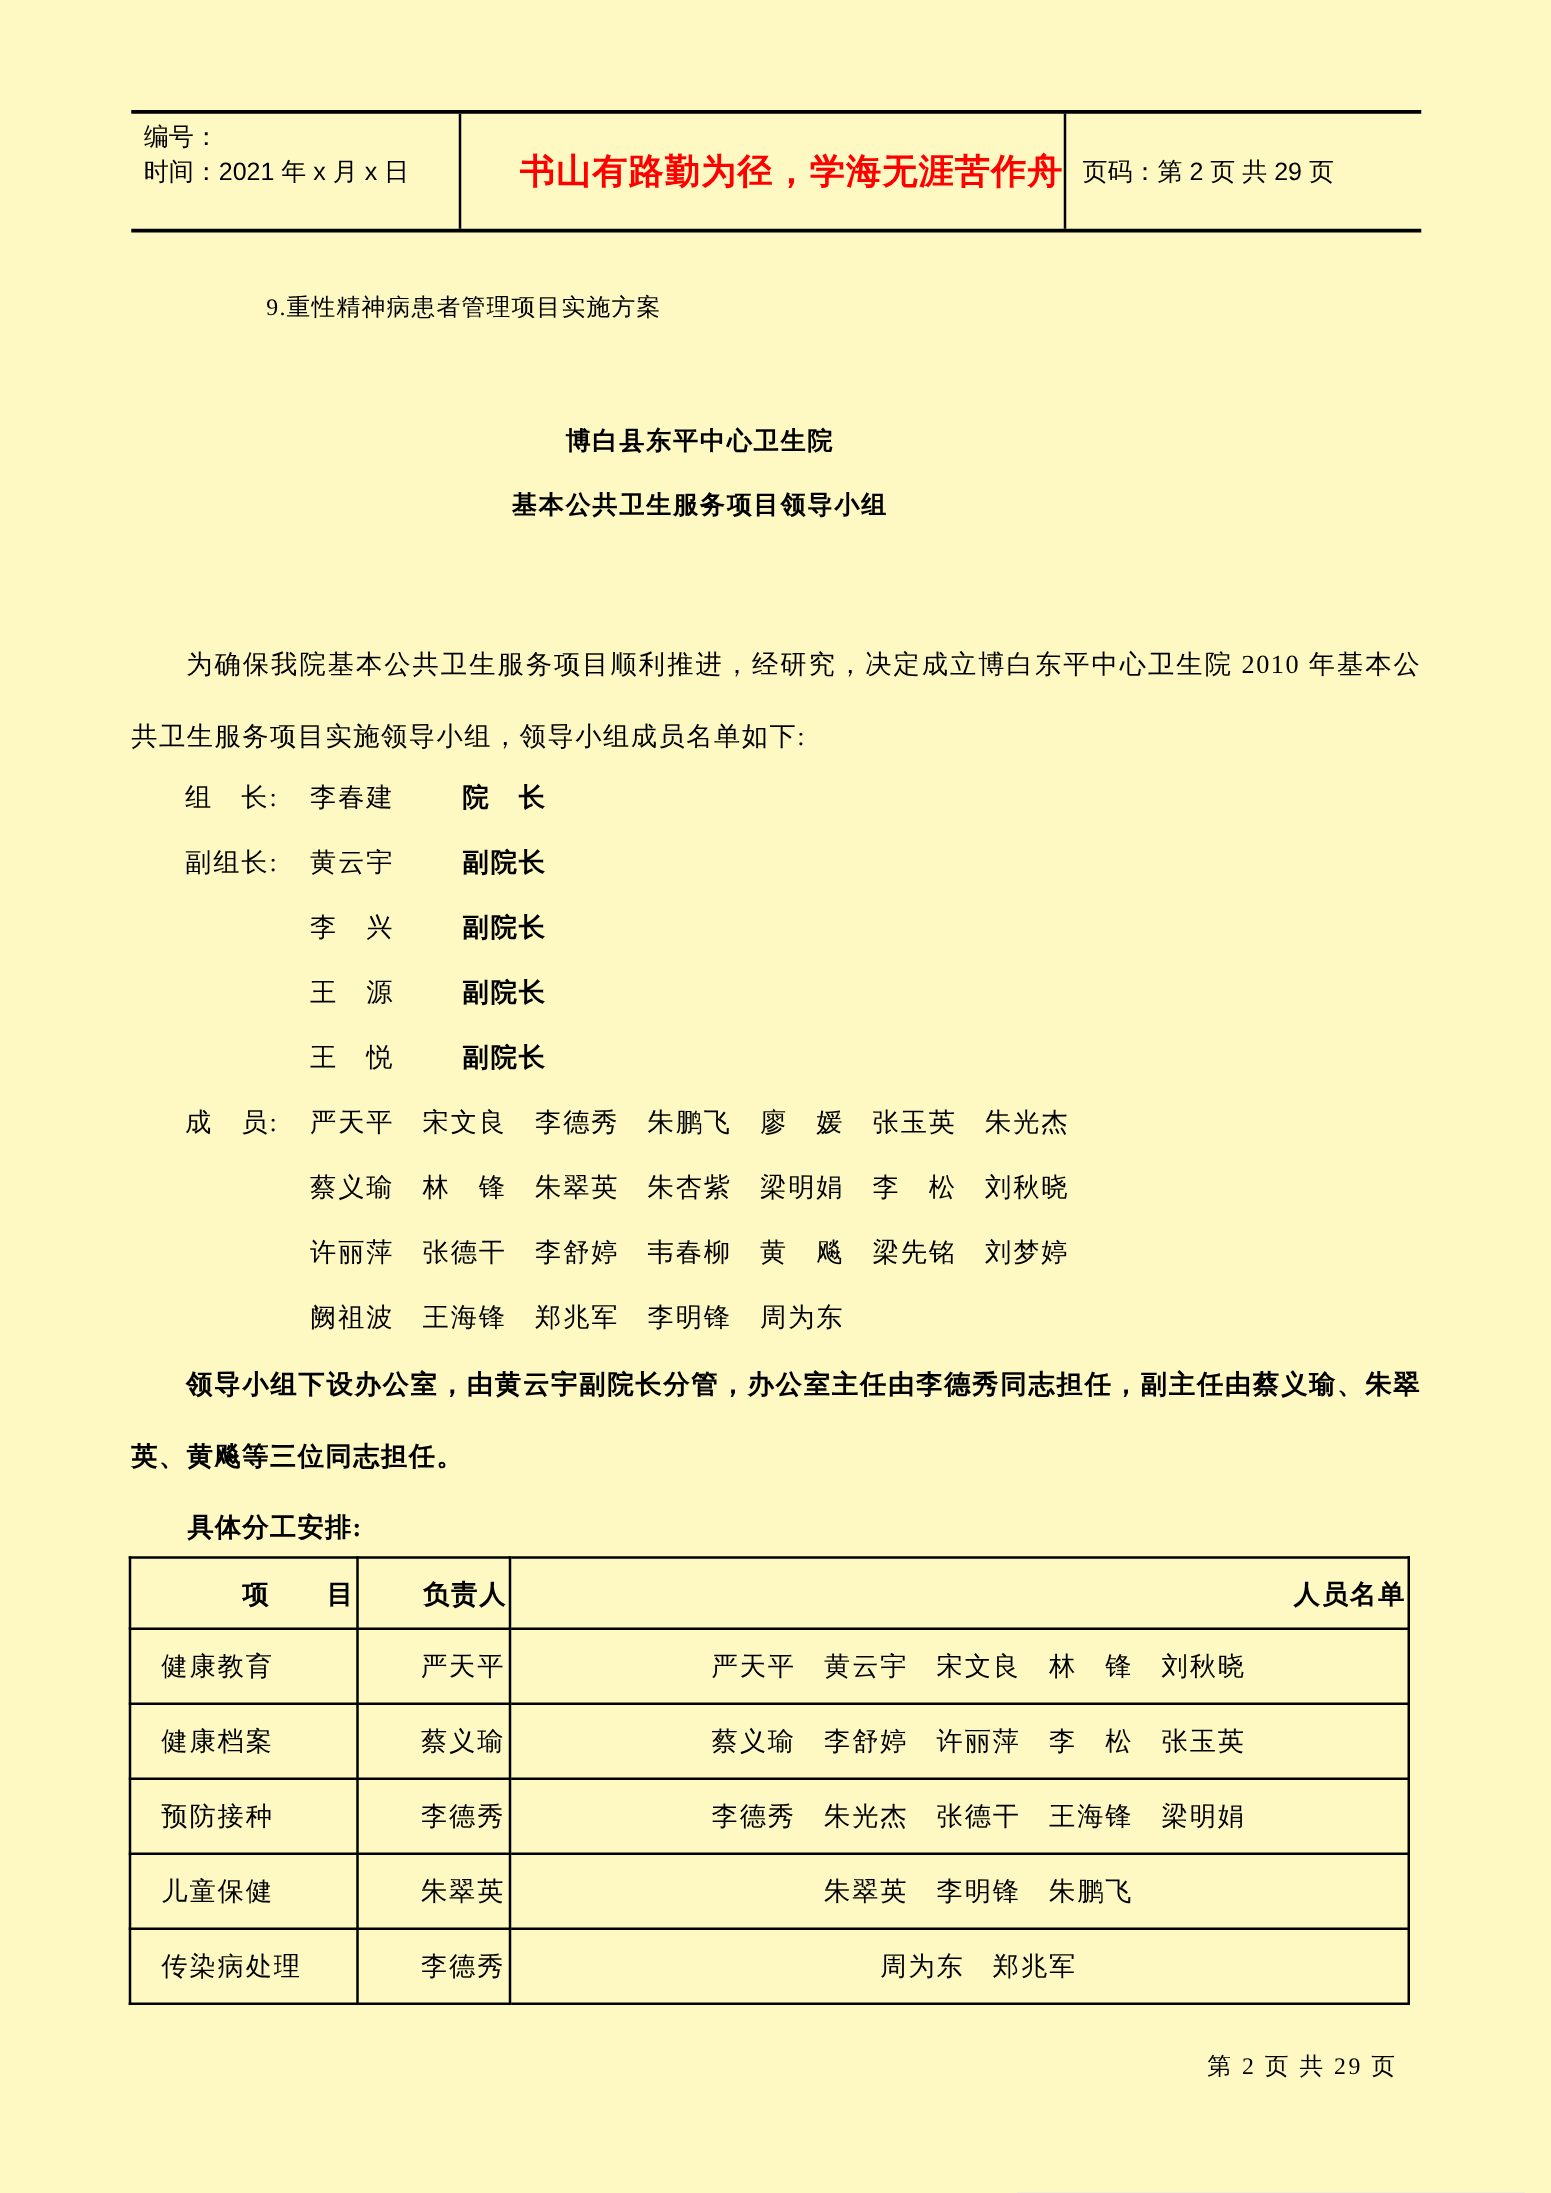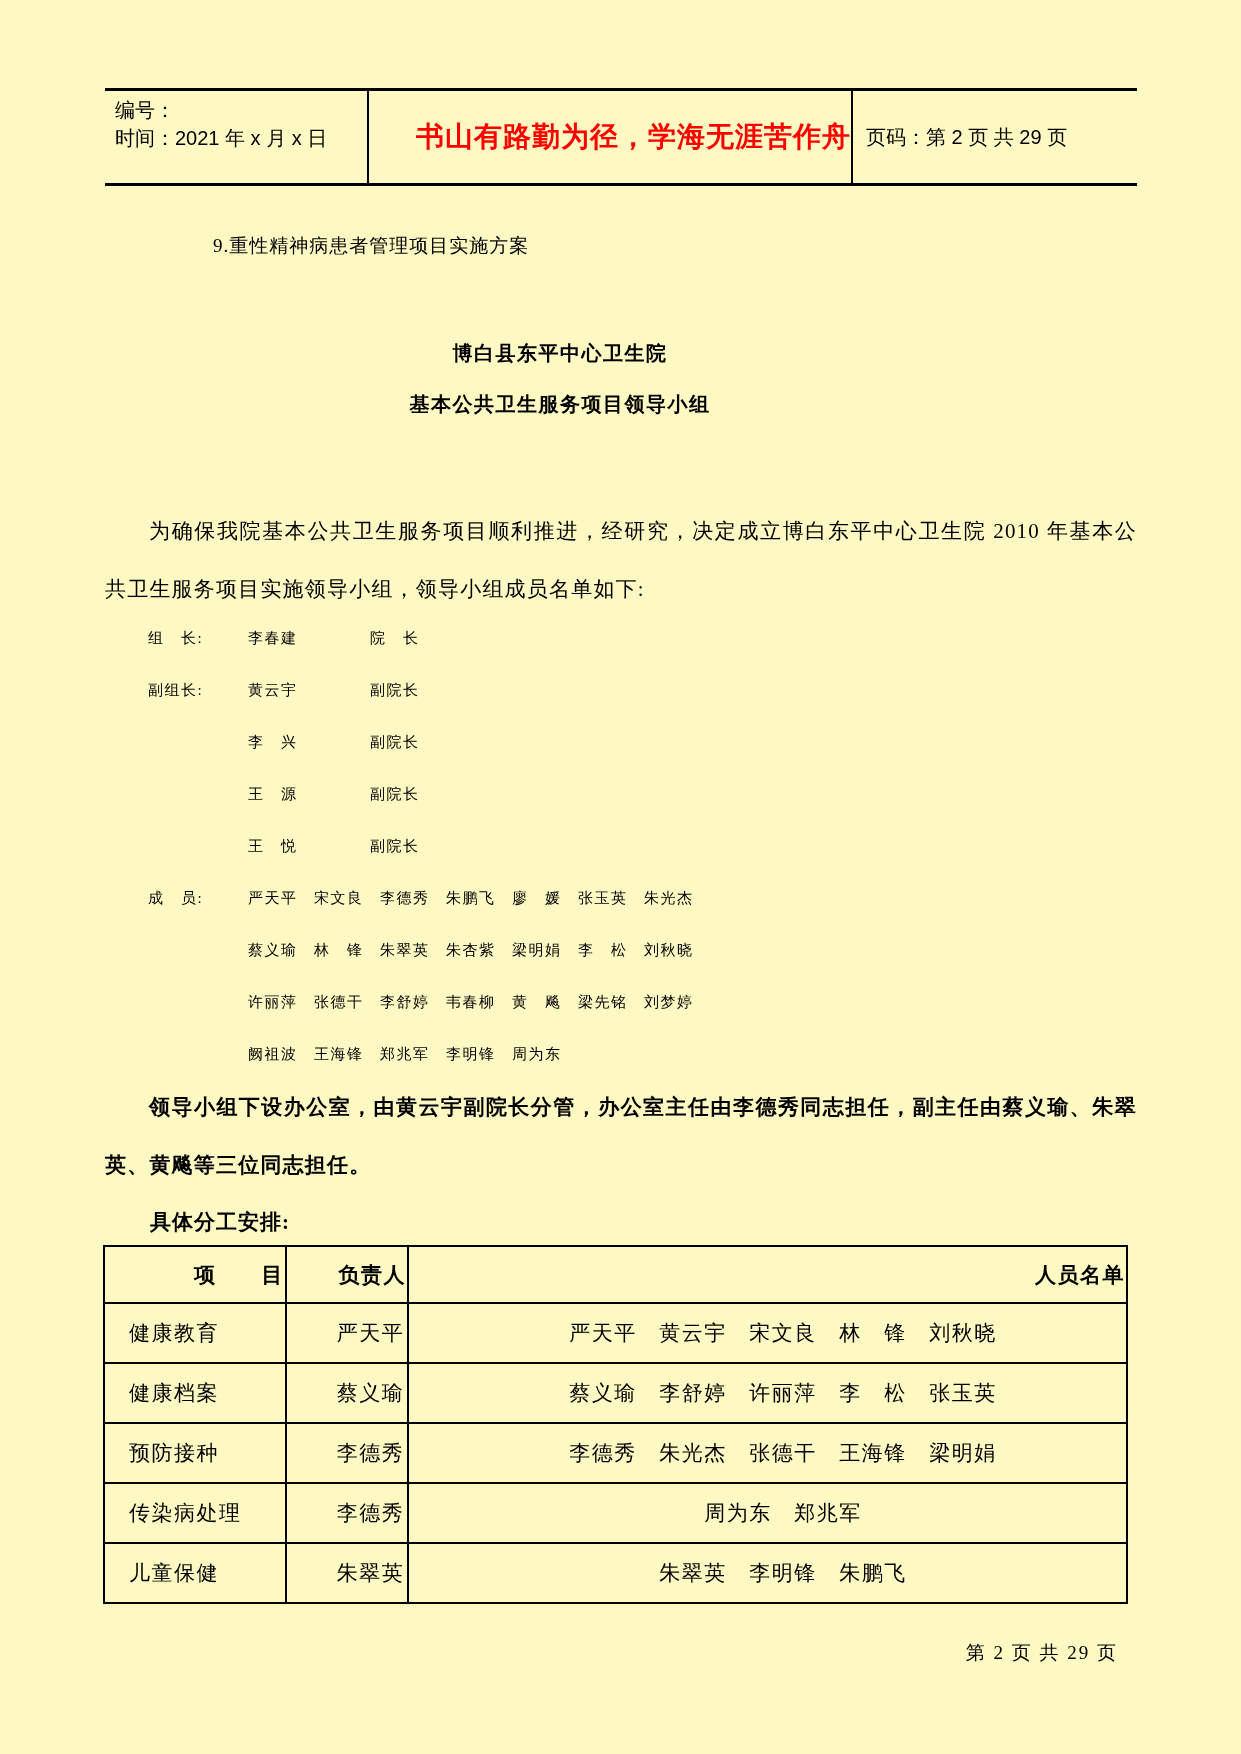--- a/index.html
+++ b/index.html
@@ -47,26 +47,26 @@
   .doc-titles .t1{line-height:27px;}
   .doc-titles .t2{line-height:27px;margin-top:24px;}
   
   .intro-para{
     position:absolute;left:105px;top:502px;width:1032px;
     font-size:21px;letter-spacing:1.2px;line-height:58px;
     text-align:justify;text-indent:44px;
   }
   .roster{
     position:absolute;left:148px;top:612px;width:980px;
-    font-size:15px;letter-spacing:1.5px;line-height:52px;
+    font-size:21px;letter-spacing:1.5px;line-height:52px;
   }
   .r-row{display:flex;}
   .r-label{width:100px;flex:0 0 100px;}
   .r-name{width:122px;flex:0 0 122px;}
-  .r-title{flex:1;}
+  .r-title{flex:1;font-weight:bold;}
   .m-label{width:100px;flex:0 0 100px;}
   .m-names{flex:1;}
   .office-para{
     position:absolute;left:105px;top:1078px;width:1032px;
     font-size:21px;font-weight:bold;letter-spacing:1.2px;line-height:58px;
     text-align:justify;text-indent:44px;
   }
   .assign-heading{
     position:absolute;left:150px;top:1208px;
     font-size:21px;font-weight:bold;letter-spacing:1px;
@@ -188,27 +188,27 @@
         <td class="c-project">健康档案</td>
         <td class="c-leader">蔡义瑜</td>
         <td class="c-staff">蔡义瑜　李舒婷　许丽萍　李　松　张玉英</td>
       </tr>
       <tr>
         <td class="c-project">预防接种</td>
         <td class="c-leader">李德秀</td>
         <td class="c-staff">李德秀　朱光杰　张德干　王海锋　梁明娟</td>
       </tr>
       <tr>
+        <td class="c-project">儿童保健</td>
+        <td class="c-leader">朱翠英</td>
+        <td class="c-staff">朱翠英　李明锋　朱鹏飞</td>
+      </tr>
+      <tr>
         <td class="c-project">传染病处理</td>
         <td class="c-leader">李德秀</td>
         <td class="c-staff">周为东　郑兆军</td>
       </tr>
-      <tr>
-        <td class="c-project">儿童保健</td>
-        <td class="c-leader">朱翠英</td>
-        <td class="c-staff">朱翠英　李明锋　朱鹏飞</td>
-      </tr>
     </tbody>
   </table>
 
   <div class="page-footer">第 2 页 共 29 页</div>
 
 </div>
 
 </body></html>

